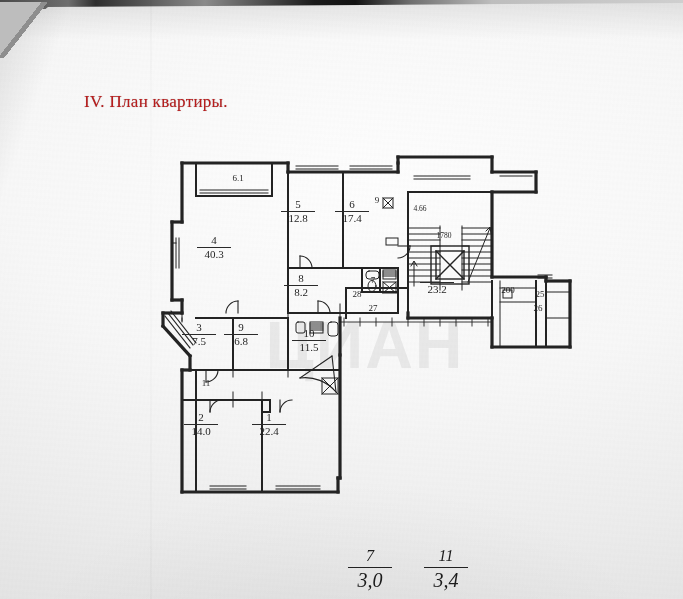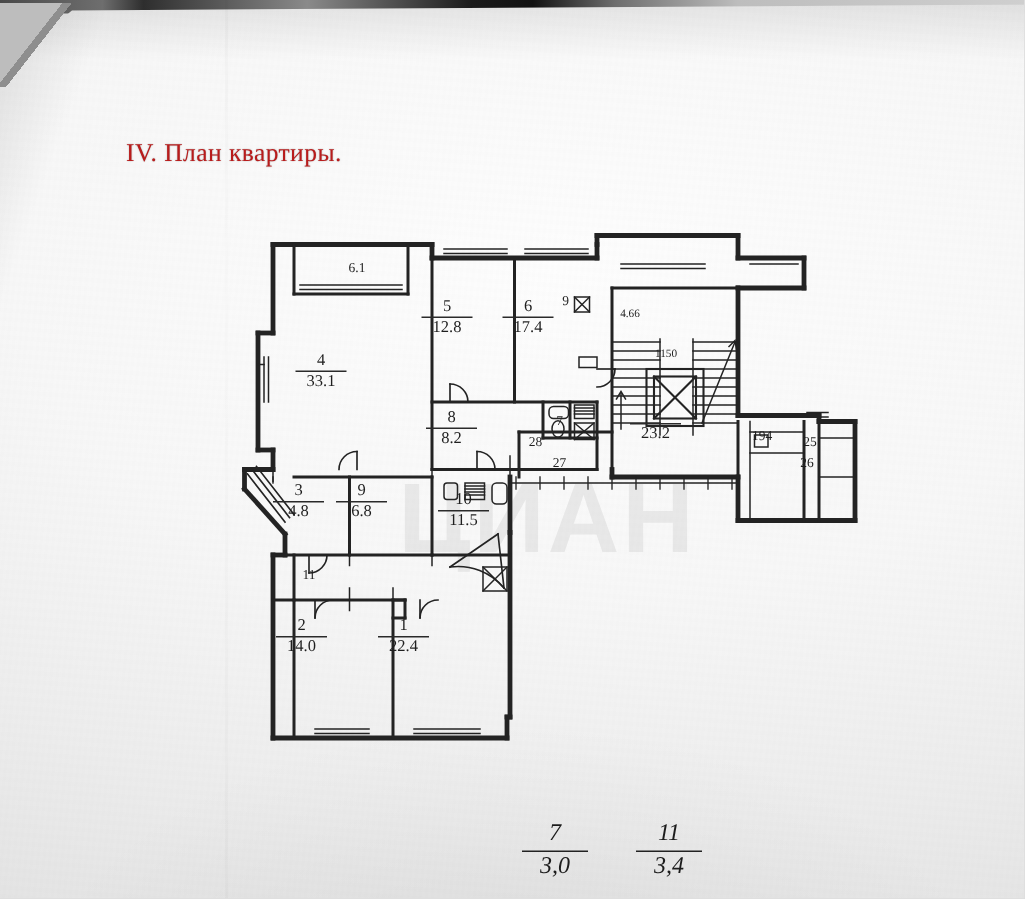--- a/index.html
+++ b/index.html
@@ -74,21 +74,21 @@
   .hw .bar{display:block;height:1px;background:#2a2a2a;margin:1px 0;}
   .hw .den{display:block;font-size:11px;}
   .hw.small{font-size:9px;}
   .hw.tiny{font-size:7.5px;}
   .btm{
     position:absolute;color:#1c1c1c;font-family:"Liberation Serif", serif;
     font-style:italic;text-align:center;line-height:1.05;
   }
   .btm .num{display:block;font-size:16px;}
   .btm .bar{display:block;height:1.3px;background:#222;margin:2px 0;}
-  .btm .den{display:block;font-size:16px;}
+  .btm .den{display:block;font-size:20px;}
 </style>
 </head>
 <body>
 
 <div id="photo">
   <div class="top-dark"></div>
   <div class="paper"></div>
   <div class="paper-grain"></div>
   <div class="paper-shadow"></div>
   <div class="corner-left"></div>
@@ -359,26 +359,26 @@
       <span class="den">22.4</span>
     </div>
     <div class="hw" style="left: 184px; top: 412px; width: 34px;">
       <span class="num">2</span>
       <span class="bar"></span>
       <span class="den">14.0</span>
     </div>
     <div class="hw" style="left: 182px; top: 322px; width: 34px;">
       <span class="num">3</span>
       <span class="bar"></span>
-      <span class="den">4.8</span>
+      <span class="den">7.5</span>
     </div>
     <div class="hw" style="left: 197px; top: 235px; width: 34px;">
       <span class="num">4</span>
       <span class="bar"></span>
-      <span class="den">33.1</span>
+      <span class="den">40.3</span>
     </div>
     <div class="hw" style="left: 281px; top: 199px; width: 34px;">
       <span class="num">5</span>
       <span class="bar"></span>
       <span class="den">12.8</span>
     </div>
     <div class="hw" style="left: 335px; top: 199px; width: 34px;">
       <span class="num">6</span>
       <span class="bar"></span>
       <span class="den">17.4</span>
@@ -408,22 +408,22 @@
 <div id="plan-marks">
     <div class="hw small" style="left: 226px; top: 174px; width: 24px;">6.1</div>
     <div class="hw tiny" style="left: 408px; top: 205px; width: 24px;">4.66</div>
     <div class="hw small" style="left: 361px; top: 276px; width: 24px;">7</div>
     <div class="hw small" style="left: 194px; top: 379px; width: 24px;">11</div>
     <div class="hw small" style="left: 345px; top: 290px; width: 24px;">28</div>
     <div class="hw small" style="left: 361px; top: 304px; width: 24px;">27</div>
     <div class="hw small" style="left: 365px; top: 196px; width: 24px;">9</div>
     <div class="hw small" style="left: 528px; top: 290px; width: 24px;">25</div>
     <div class="hw small" style="left: 526px; top: 304px; width: 24px;">26</div>
-    <div class="hw small" style="left: 496px; top: 286px; width: 24px;">194</div>
-    <div class="hw tiny" style="left: 432px; top: 232px; width: 24px;">1150</div>
+    <div class="hw small" style="left: 496px; top: 286px; width: 24px;">200</div>
+    <div class="hw tiny" style="left: 432px; top: 232px; width: 24px;">1780</div>
   </div>
 
 <div id="footer-measures">
     <div class="btm" style="left: 348px; top: 548px; width: 44px;">
       <span class="num">7</span>
       <span class="bar"></span>
       <span class="den">3,0</span>
     </div>
     <div class="btm" style="left: 424px; top: 548px; width: 44px;">
       <span class="num">11</span>

